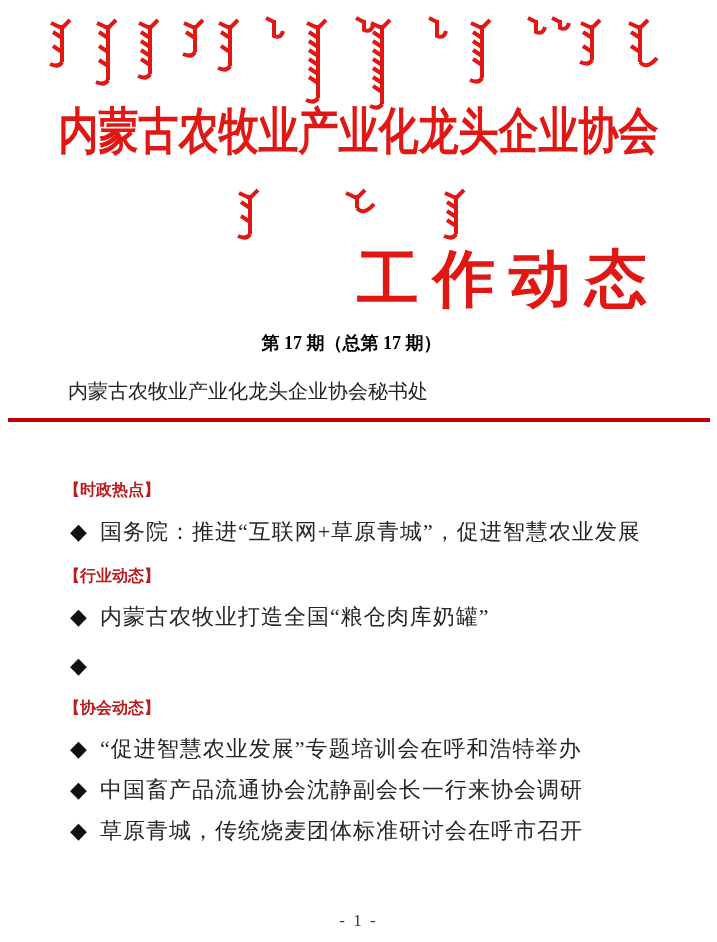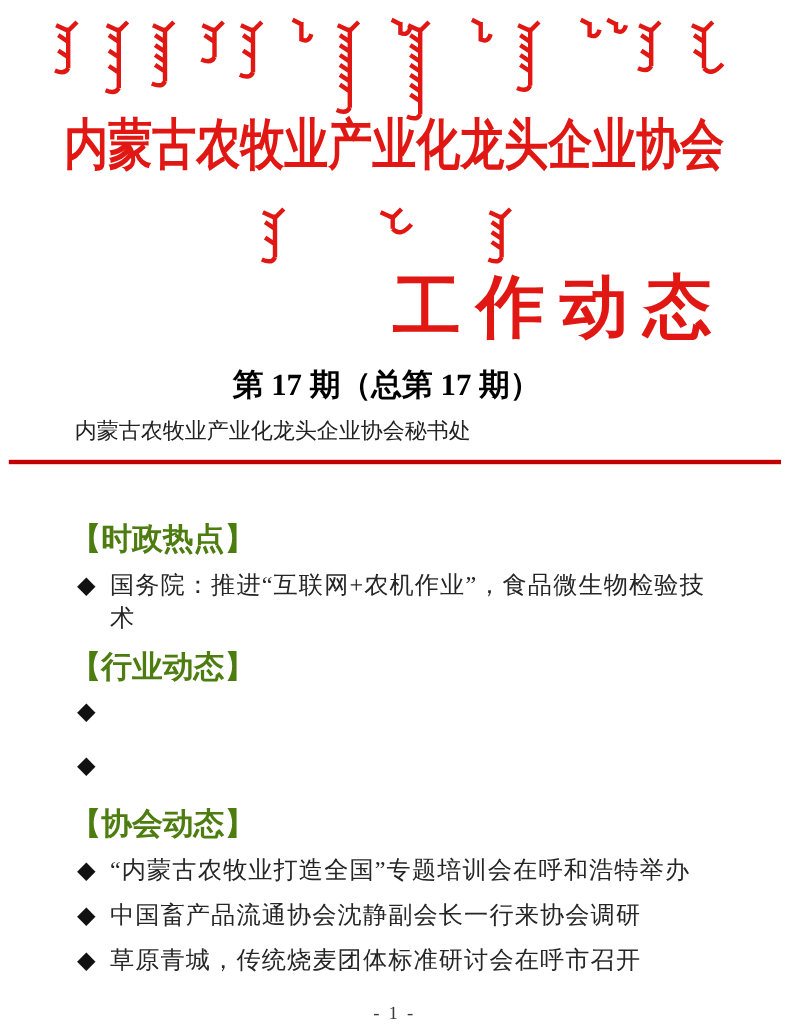--- a/index.html
+++ b/index.html
@@ -31,21 +31,21 @@
     text-align:right;
     font-size:62px;font-weight:700;
     color:var(--accent);
     letter-spacing:14px;text-indent:14px;
     white-space:nowrap;
     margin-left:47px;
   }
   .issue-line{
     position:absolute;top:331px;left:0;width:703px;
     text-align:center;
-    font-size:28px;font-weight:700;
+    font-size:18px;font-weight:700;
     color:#000;
   }
   .pub-line{
     position:absolute;top:378px;left:68px;right:66px;
     display:flex;justify-content:space-between;align-items:flex-end;
     font-size:20px;color:#222;
   }
   .red-rule{
     position:absolute;top:418px;left:8px;right:7px;height:4px;
     background:var(--rule);
@@ -55,38 +55,38 @@
   }
   .toc-heading{
     text-align:center;
     font-family:"Liberation Sans","DejaVu Sans",sans-serif;
     font-size:24px;font-weight:700;color:#000;
     letter-spacing:3px;
     line-height:30px;
   }
   .section-label{
     font-family:"Liberation Sans","DejaVu Sans",sans-serif;
-    font-size:28px;font-weight:700;color:#4d7c0f;
+    font-size:16px;font-weight:700;color:#b91c1c;
     line-height:30px;
     margin-left:-6px;
   }
   .toc-item{
     display:flex;align-items:flex-start;
     font-size:22px;color:#262626;
     line-height:30px;
     letter-spacing:1px;
   }
   .bullet{flex:0 0 auto;margin-right:12px;color:#111;}
   
   .mt-sec1{margin-top:13px;}
   .mt-item1{margin-top:12px;}
   .mt-sec2{margin-top:14px;}
   .mt-item2{margin-top:11px;}
   .mt-item3{margin-top:19px;}
-  .mt-sec3{margin-top:24px;font-family:Liberation Serif, serif;}
+  .mt-sec3{margin-top:12px;font-family:Liberation Serif, serif;}
   .mt-item4{margin-top:11px;}
   .mt-item5{margin-top:11px;}
   .mt-item6{margin-top:11px;}
   .footer{
     position:absolute;top:911px;left:0;width:717px;
     text-align:center;
     font-size:17px;color:#3a3a3a;
     letter-spacing:2px;
   }
 </style>
@@ -130,38 +130,39 @@
   </div>
 
   <div class="red-rule"></div>
 
   <div class="content">
 
     <div class="section-label mt-sec1">【时政热点】</div>
 
     <div class="toc-item mt-item1">
       <span class="bullet">◆</span>
-      <span>国务院：推进“互联网+农机作业”，食品微生物检验技术</span>
+      <span>国务院：推进“互联网+草原青城”，促进智慧农业发展</span>
     </div>
 
     <div class="section-label mt-sec2">【行业动态】</div>
 
     <div class="toc-item mt-item2">
       <span class="bullet">◆</span>
+      <span>内蒙古农牧业打造全国“粮仓肉库奶罐”</span>
     </div>
 
     <div class="toc-item mt-item3">
       <span class="bullet">◆</span>
     </div>
 
     <div class="section-label mt-sec3">【协会动态】</div>
 
     <div class="toc-item mt-item4">
       <span class="bullet">◆</span>
-      <span>“内蒙古农牧业打造全国”专题培训会在呼和浩特举办</span>
+      <span>“促进智慧农业发展”专题培训会在呼和浩特举办</span>
     </div>
 
     <div class="toc-item mt-item5">
       <span class="bullet">◆</span>
       <span>中国畜产品流通协会沈静副会长一行来协会调研</span>
     </div>
 
     <div class="toc-item mt-item6">
       <span class="bullet">◆</span>
       <span>草原青城，传统烧麦团体标准研讨会在呼市召开</span>

